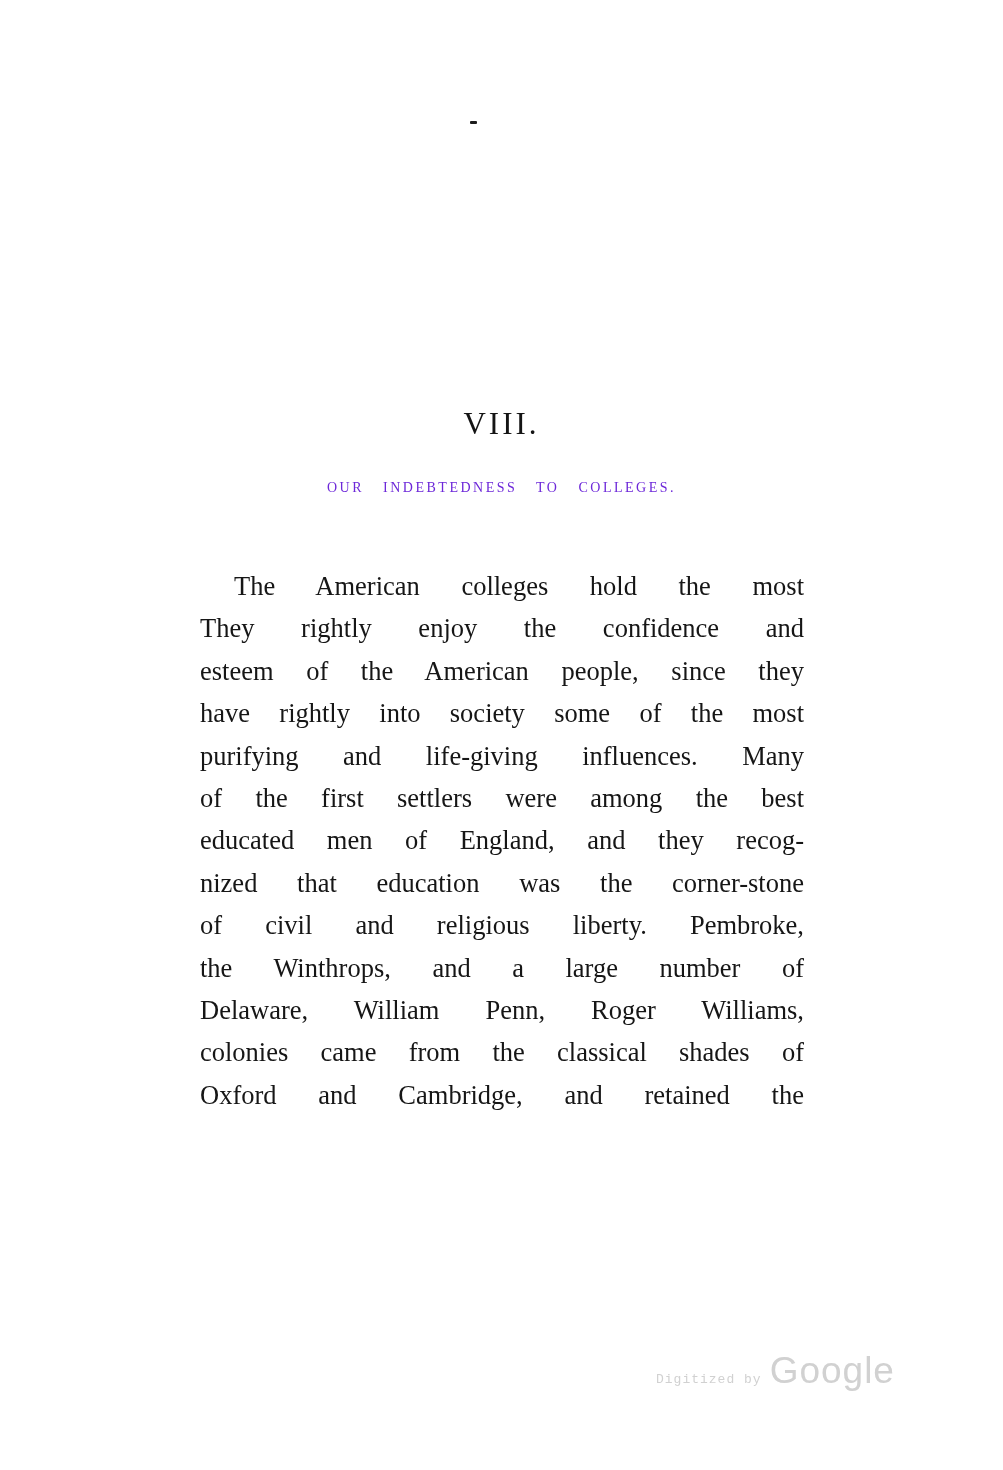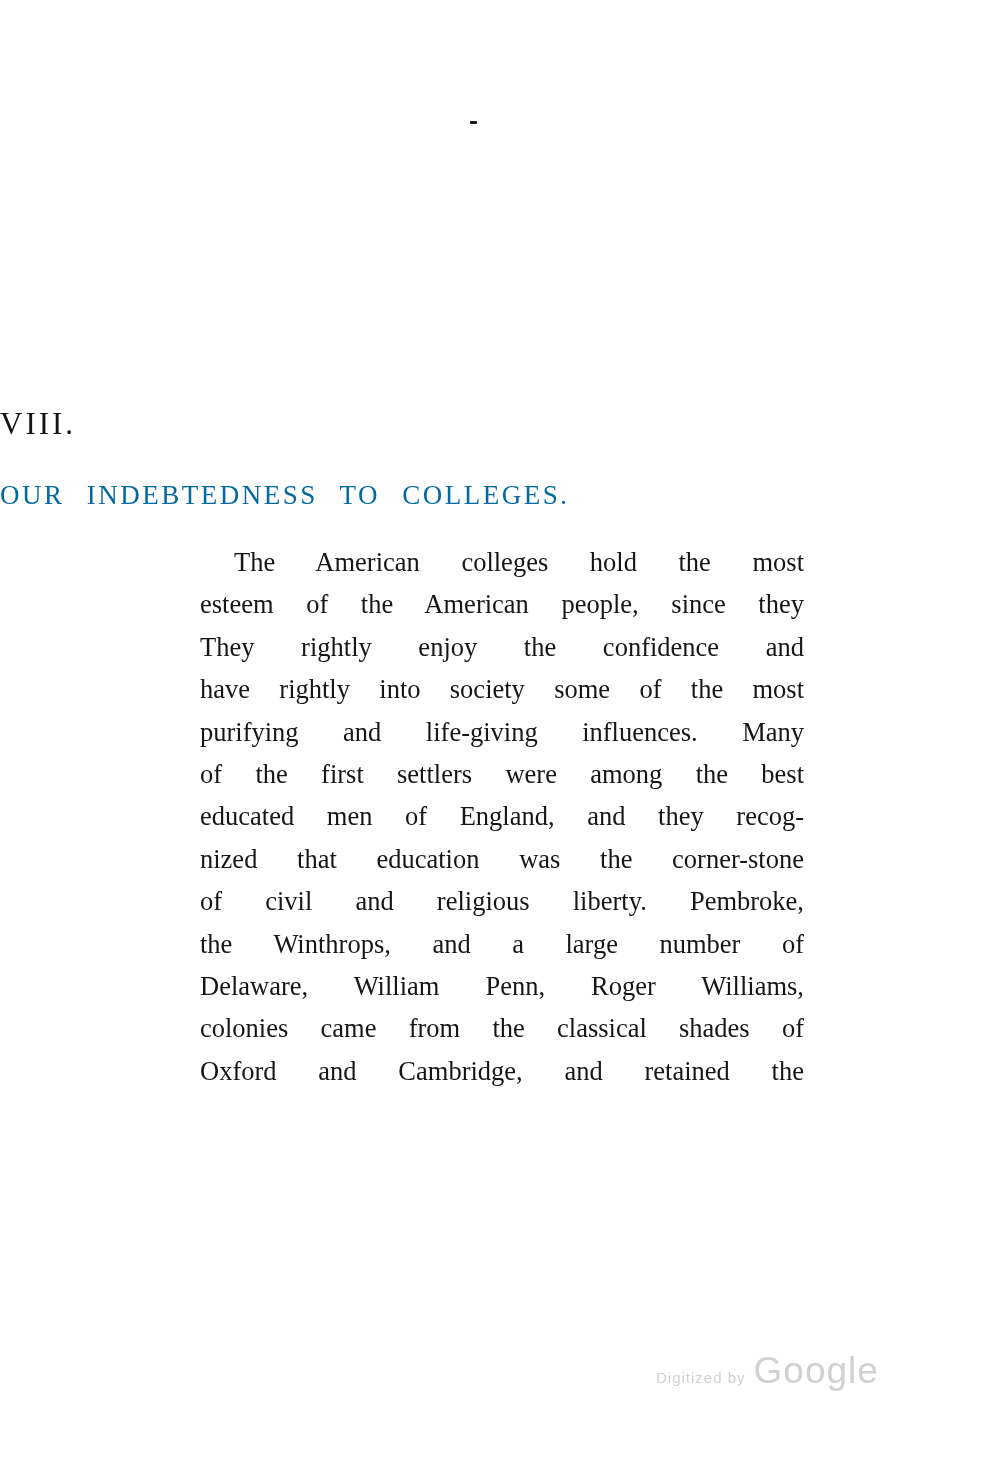--- a/index.html
+++ b/index.html
@@ -23,41 +23,42 @@
     height: 3px;
     background: #1c1c1c;
     border-radius: 1px;
   }
 
   .chapter-number {
     position: absolute;
     top: 406px;
     left: 0;
     width: 100%;
+    text-align: center;
     font-size: 31px;
     letter-spacing: 3px;
     color: #141414;
   }
 
   .chapter-title {
     position: absolute;
     top: 480px;
     left: 0;
     width: 100%;
-    text-align: left;
-    font-size: 27px;
+    text-align: center;
+    font-size: 14px;
     letter-spacing: 2.5px;
     word-spacing: 13px;
-    color: #0369a1;
+    color: #6d28d9;
   }
 
   .body-block {
     position: absolute;
     left: 200px;
-    top: 541px;
+    top: 565px;
     width: 604px;
     font-size: 26.5px;
     color: #161616;
   }
 
   .body-line {
     height: 42.4px;
     line-height: 42.4px;
     text-align: justify;
     text-align-last: justify;
@@ -78,22 +79,22 @@
     left: 656px;
     top: 1350px;
     display: flex;
     align-items: baseline;
     gap: 8px;
     color: #c9c9c9;
     opacity: 0.85;
     user-select: none;
   }
   .wm-prefix {
-    font-family: Liberation Sans, sans-serif;
-    font-size: 15px;
+    font-family: Liberation Mono, monospace;
+    font-size: 13px;
     letter-spacing: 1px;
   }
   .wm-brand {
     font-family: "Liberation Sans", sans-serif;
     font-size: 37px;
     letter-spacing: 1px;
   }
 </style>
 </head>
 <body>
@@ -101,22 +102,22 @@
 <div class="page">
 
   <div class="artifact-dash"></div>
 
   <div class="chapter-number">VIII.</div>
 
   <div class="chapter-title">OUR INDEBTEDNESS TO COLLEGES.</div>
 
   <div class="body-block">
     <div class="body-line indent">The American colleges hold the most</div>
+    <div class="body-line">They rightly enjoy the confidence and</div>
     <div class="body-line">esteem of the American people, since they</div>
-    <div class="body-line">They rightly enjoy the confidence and</div>
     <div class="body-line">have rightly into society some of the most</div>
     <div class="body-line">purifying and life-giving influences.  Many</div>
     <div class="body-line">of the first settlers were among the best</div>
     <div class="body-line">educated men of England, and they recog-</div>
     <div class="body-line">nized that education was the corner-stone</div>
     <div class="body-line">of civil and religious liberty.  Pembroke,</div>
     <div class="body-line">the Winthrops, and a large number of</div>
     <div class="body-line">Delaware, William Penn, Roger Williams,</div>
     <div class="body-line">colonies came from the classical shades of</div>
     <div class="body-line">Oxford and Cambridge, and retained the</div>

